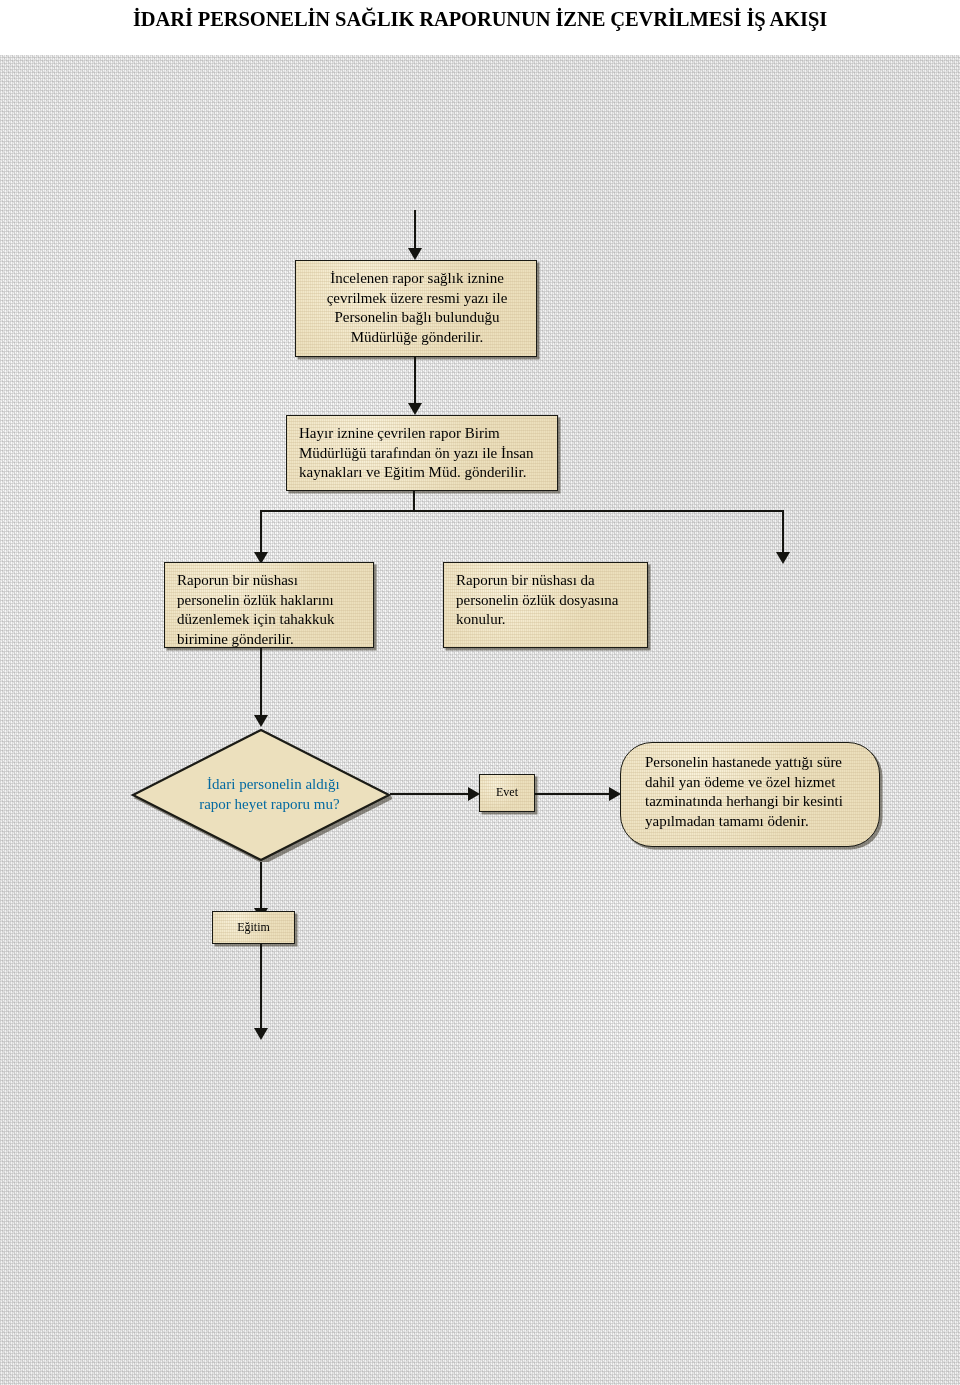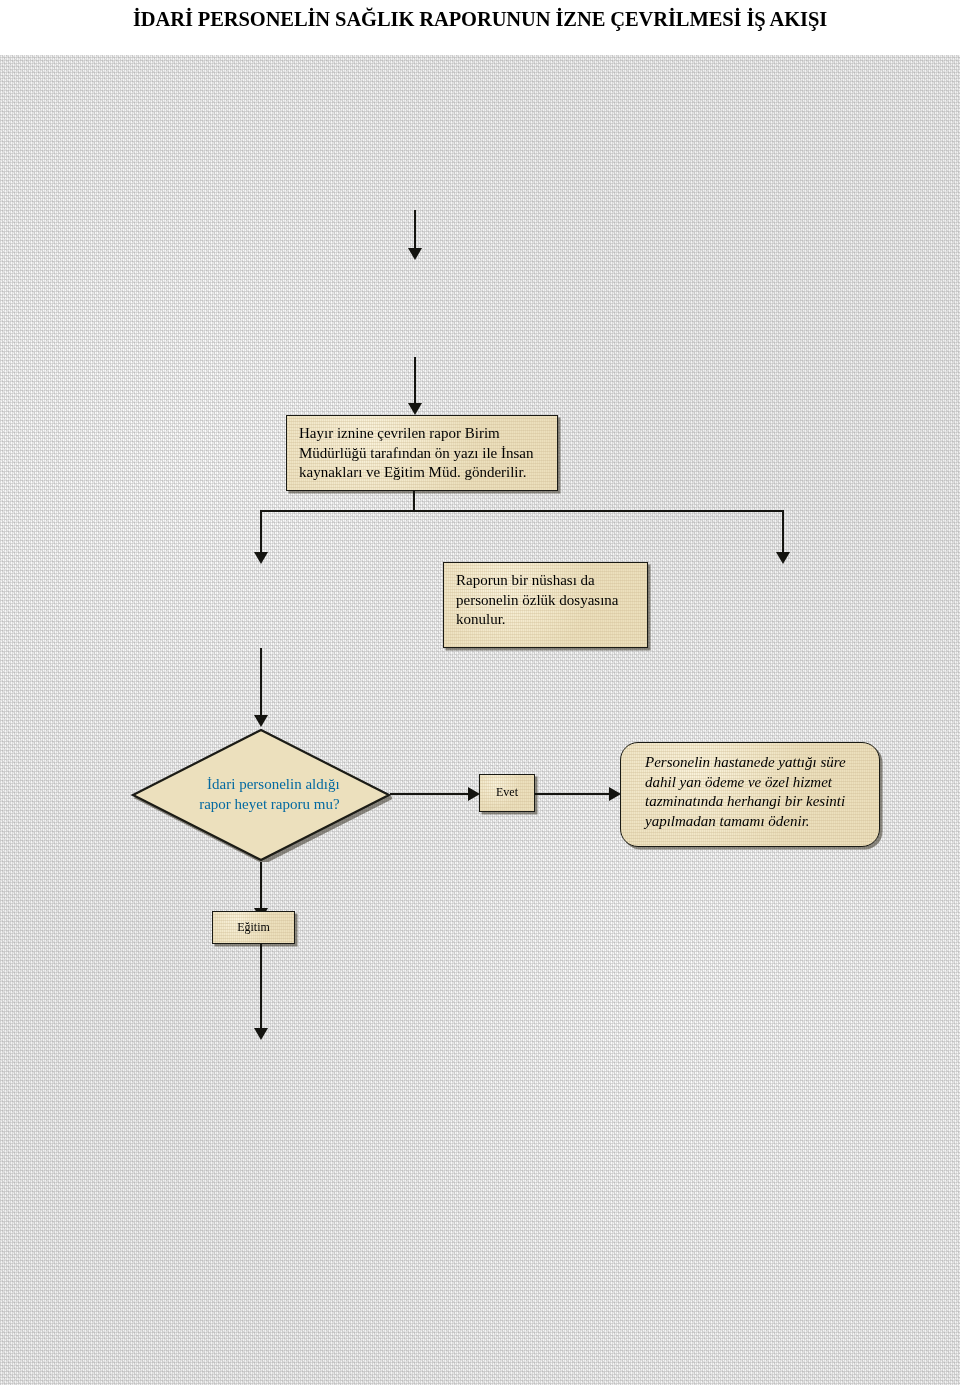--- a/index.html
+++ b/index.html
@@ -67,21 +67,21 @@
     line-height: 1.30;
     padding: 8px 10px 8px 12px;
     box-shadow: 2.5px 2.5px 0 rgba(60,55,40,.55);
     background-image:
       repeating-linear-gradient(0deg, rgba(205,186,146,.35) 0px, rgba(205,186,146,.35) 1px, rgba(255,255,255,0) 1px, rgba(255,255,255,0) 3px),
       repeating-linear-gradient(90deg, rgba(214,196,158,.30) 0px, rgba(214,196,158,.30) 1px, rgba(255,255,255,0) 1px, rgba(255,255,255,0) 2px),
       radial-gradient(circle at 30% 25%, rgba(255,250,232,.75) 0%, rgba(255,250,232,0) 55%);
     background-size: 3px 3px, 2px 2px, 100% 100%;
   }
   .node.center { text-align: center; }
-  .node.rounded { border-radius: 18px; font-style: italic; }
+  .node.rounded { border-radius: 32px; }
   .node.small  { font-size: 12px; padding: 3px 6px; text-align: center; }
 
   
   .diamond-wrap {
     position: absolute;
   }
   .diamond-shape { position: absolute; left: 0; top: 0; }
   .diamond-text {
     position: absolute;
     left: 22%;
@@ -124,33 +124,35 @@
 <div id="page">
 
   <div id="texture"></div>
 
   <div id="title">İDARİ PERSONELİN SAĞLIK RAPORUNUN İZNE ÇEVRİLMESİ İŞ AKIŞI</div>
 
 
   <div class="vline" style="left:414px; top:210px; height:42px;"></div>
   <div class="arrow-down" style="left:408px; top:248px;"></div>
 
+  <div class="node center" style="left:295px; top:260px; width:242px; height:97px;">İncelenen rapor sağlık iznine çevrilmek üzere resmi yazı ile Personelin bağlı bulunduğu Müdürlüğe gönderilir.</div>
 
   <div class="vline" style="left:414px; top:357px; height:50px;"></div>
   <div class="arrow-down" style="left:408px; top:403px;"></div>
 
   <div class="node" style="left:286px; top:415px; width:272px; height:76px;">Hayır iznine çevrilen rapor Birim Müdürlüğü tarafından ön yazı ile İnsan kaynakları ve Eğitim Müd. gönderilir.</div>
 
   <div class="vline" style="left:413px; top:491px; height:21px;"></div>
   <div class="hline" style="left:261px; top:510px; width:523px;"></div>
   <div class="vline" style="left:260px; top:510px; height:46px;"></div>
   <div class="arrow-down" style="left:254px; top:552px;"></div>
   <div class="vline" style="left:782px; top:510px; height:46px;"></div>
   <div class="arrow-down" style="left:776px; top:552px;"></div>
 
+  <div class="node" style="left:164px; top:562px; width:210px; height:86px;">Raporun bir nüshası personelin özlük haklarını düzenlemek için tahakkuk birimine gönderilir.</div>
 
   <div class="node" style="left:443px; top:562px; width:205px; height:86px;">Raporun bir nüshası da personelin özlük dosyasına konulur.</div>
 
   <div class="vline" style="left:260px; top:648px; height:71px;"></div>
   <div class="arrow-down" style="left:254px; top:715px;"></div>
 
   <div class="diamond-wrap" style="left:130px; top:728px; width:262px; height:134px;">
     <svg class="diamond-shape" width="262" height="134" viewBox="0 0 262 134">
       <defs>
         <filter id="dshadow" x="-20%" y="-20%" width="150%" height="150%">

